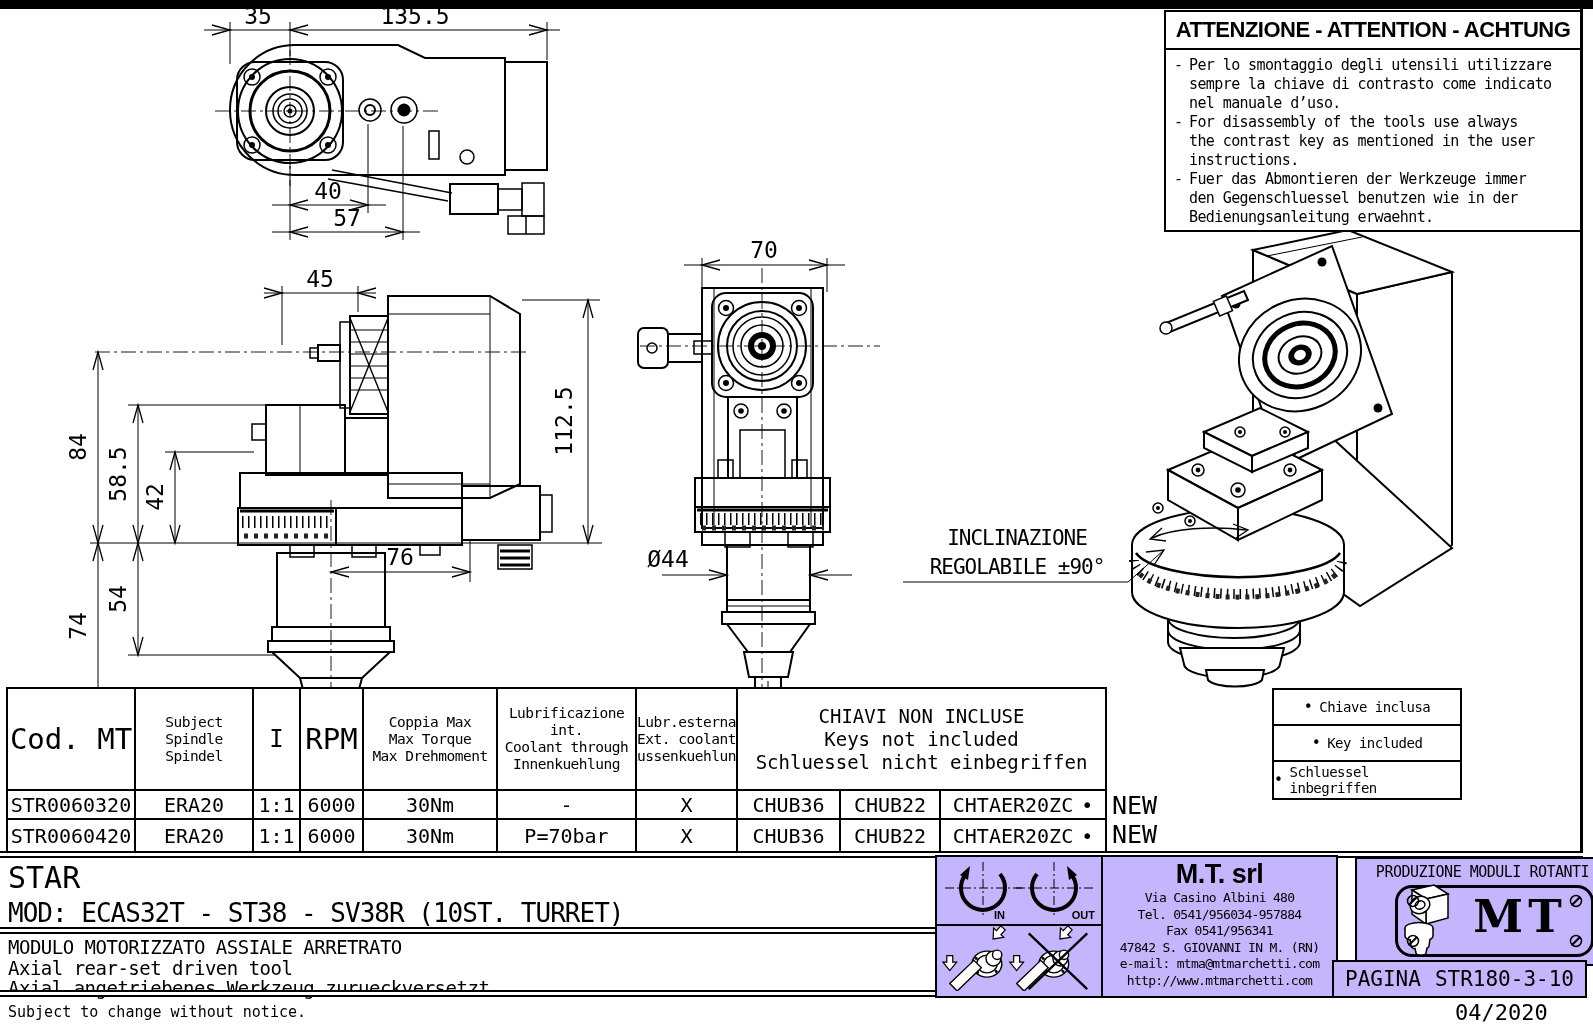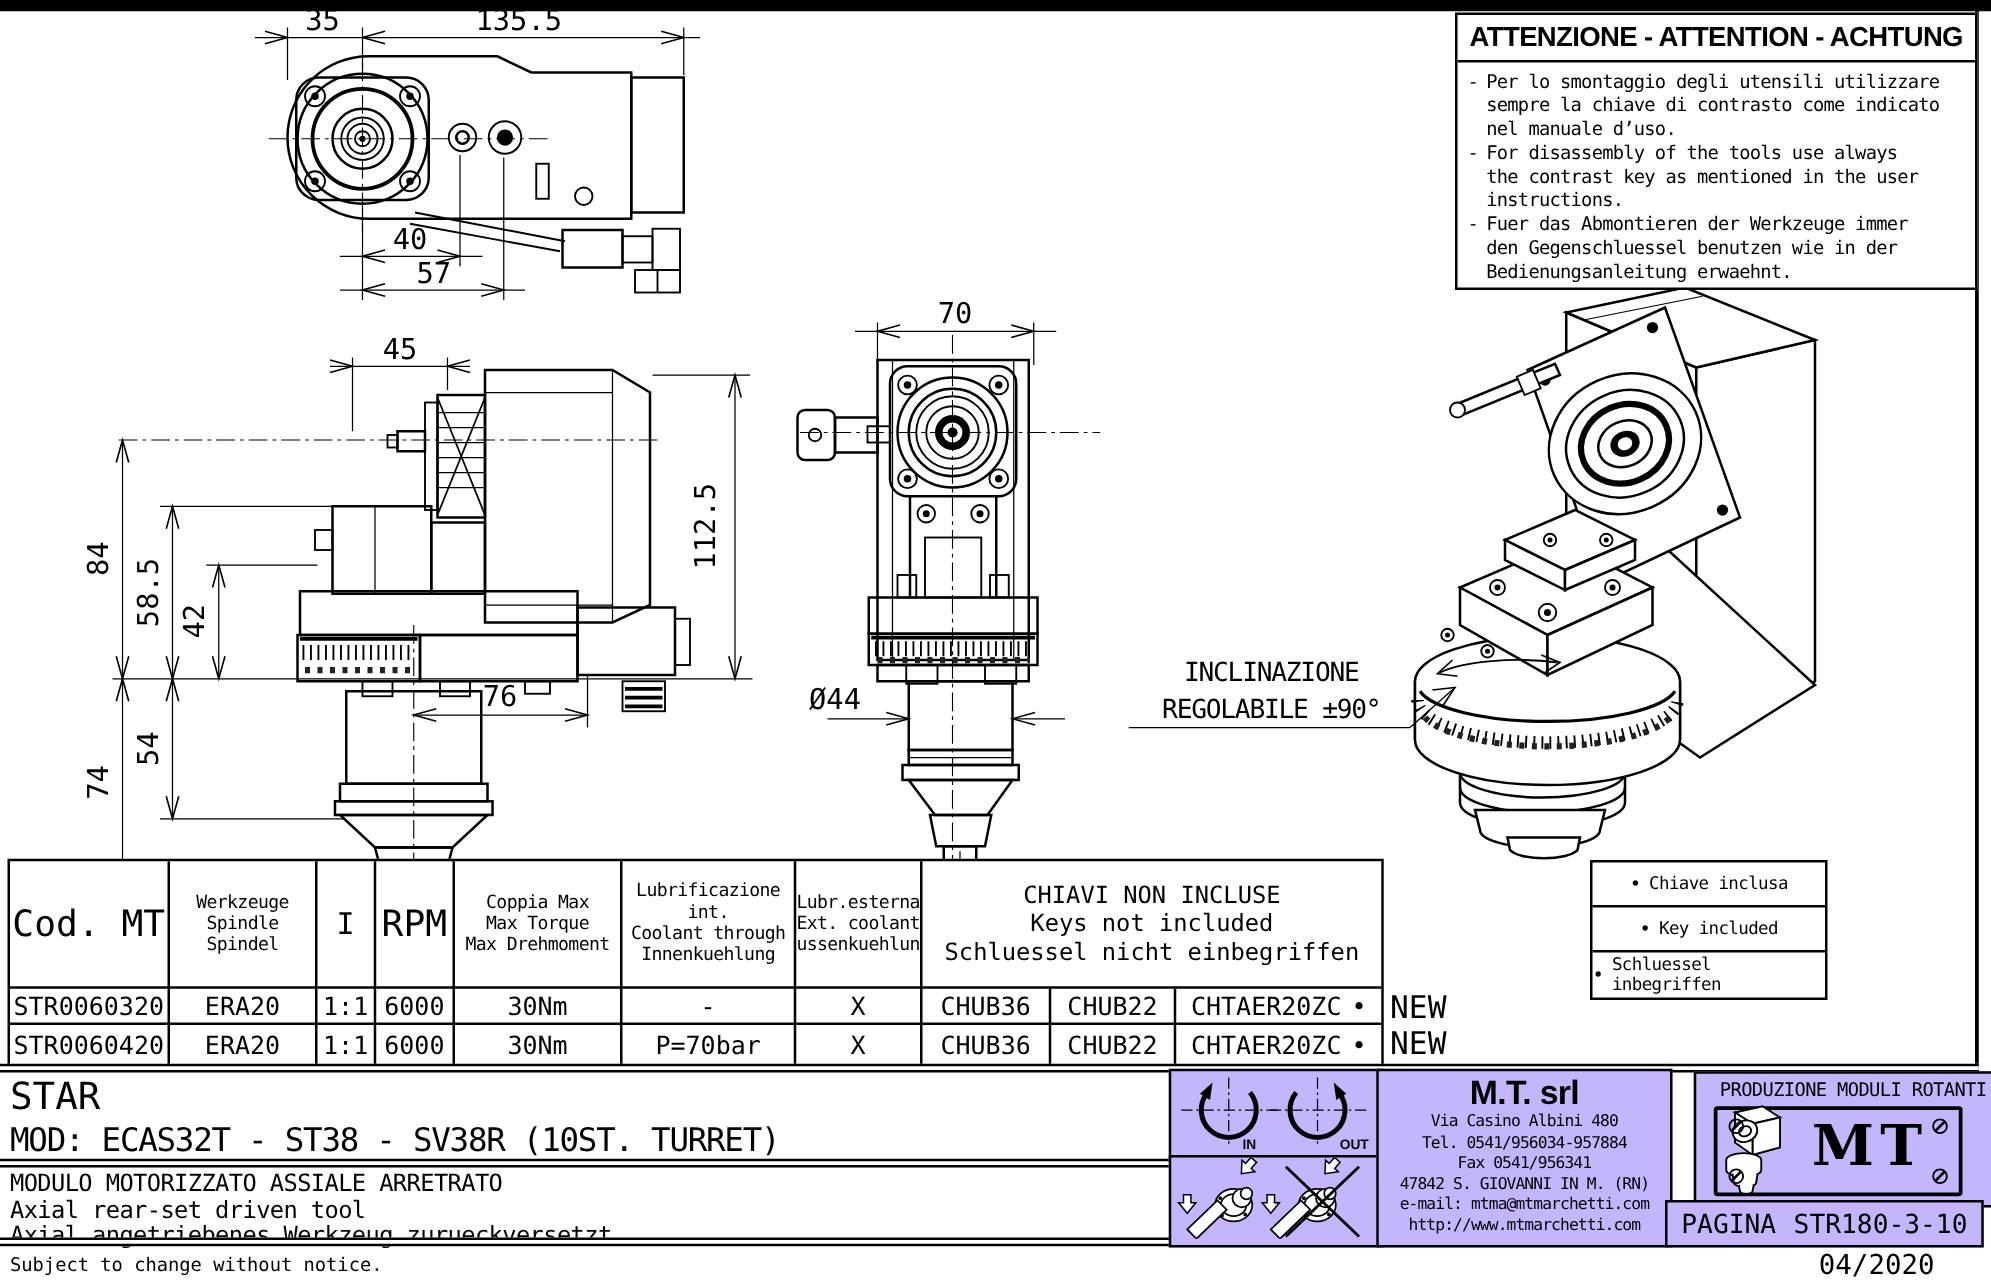--- a/index.html
+++ b/index.html
@@ -41,21 +41,21 @@
   .t-model{font-size:26px;letter-spacing:-1px;}
   .t-desc{font-size:19px;letter-spacing:-0.5px;}
   .t-foot{font-size:15px;}
   .t-date{font-size:22px;}
   .box{border:2.5px solid #000;background:#c4b5fd;}
   .company{left:1101px;top:855px;width:233px;height:139px;text-align:center;}
   .company .cname{font-family:"Liberation Sans",sans-serif;font-weight:bold;font-size:27px;margin-top:2px;letter-spacing:-0.5px;}
   .company .cline{font-size:13px;line-height:16.5px;letter-spacing:-0.7px;}
   .prodbox{left:1332px;top:857px;width:251px;height:105px;margin-left:23px;}
   .prodbox .plabel{text-align:center;font-size:15px;margin-top:4px;letter-spacing:-0.5px;}
-  .mtlogo{position:absolute;left:14px;top:26px;width:193px;height:66px;border:3.5px solid #000;border-radius:3px;}
+  .mtlogo{position:absolute;left:38px;top:26px;width:193px;height:66px;border:3.5px solid #000;border-radius:17px;}
   .mtlogo .mt-letters{position:absolute;left:54px;top:2px;width:136px;text-align:center;
       font-family:"DejaVu Serif",serif;font-weight:bold;font-size:45px;letter-spacing:5px;}
   .pagebox{left:1332px;top:960px;width:251px;height:34px;display:flex;align-items:center;justify-content:center;gap:14px;font-size:21px;}
   .inoutbox{left:935px;top:855px;width:168px;height:71px;}
   .wrenchbox{left:935px;top:924px;width:168px;height:70px;}
   
   .o2{fill:#fff;stroke:#000;stroke-width:2;}
   .o2n{fill:none;stroke:#000;stroke-width:2;}
   .o15{fill:#fff;stroke:#000;stroke-width:1.5;}
   .o15n{fill:none;stroke:#000;stroke-width:1.5;}
@@ -392,21 +392,21 @@
         <span><span>Fuer das Abmontieren der Werkzeuge immer</span><br>
         <span>den Gegenschluessel benutzen wie in der</span><br>
         <span>Bedienungsanleitung erwaehnt.</span></span>
       </div>
     </div>
   </div>
 
   <div class="abs spec-table">
     <div class="cell h-big">Cod. MT</div>
     <div class="cell h-sm">
-      <span>Werkzeuge</span>
+      <span>Subject</span>
         <span>Spindle</span>
         <span>Spindel</span>
     </div>
     <div class="cell h-med">I</div>
     <div class="cell h-big">RPM</div>
     <div class="cell h-sm">
       <span>Coppia Max</span>
         <span>Max Torque</span>
         <span>Max Drehmoment</span>
     </div>

